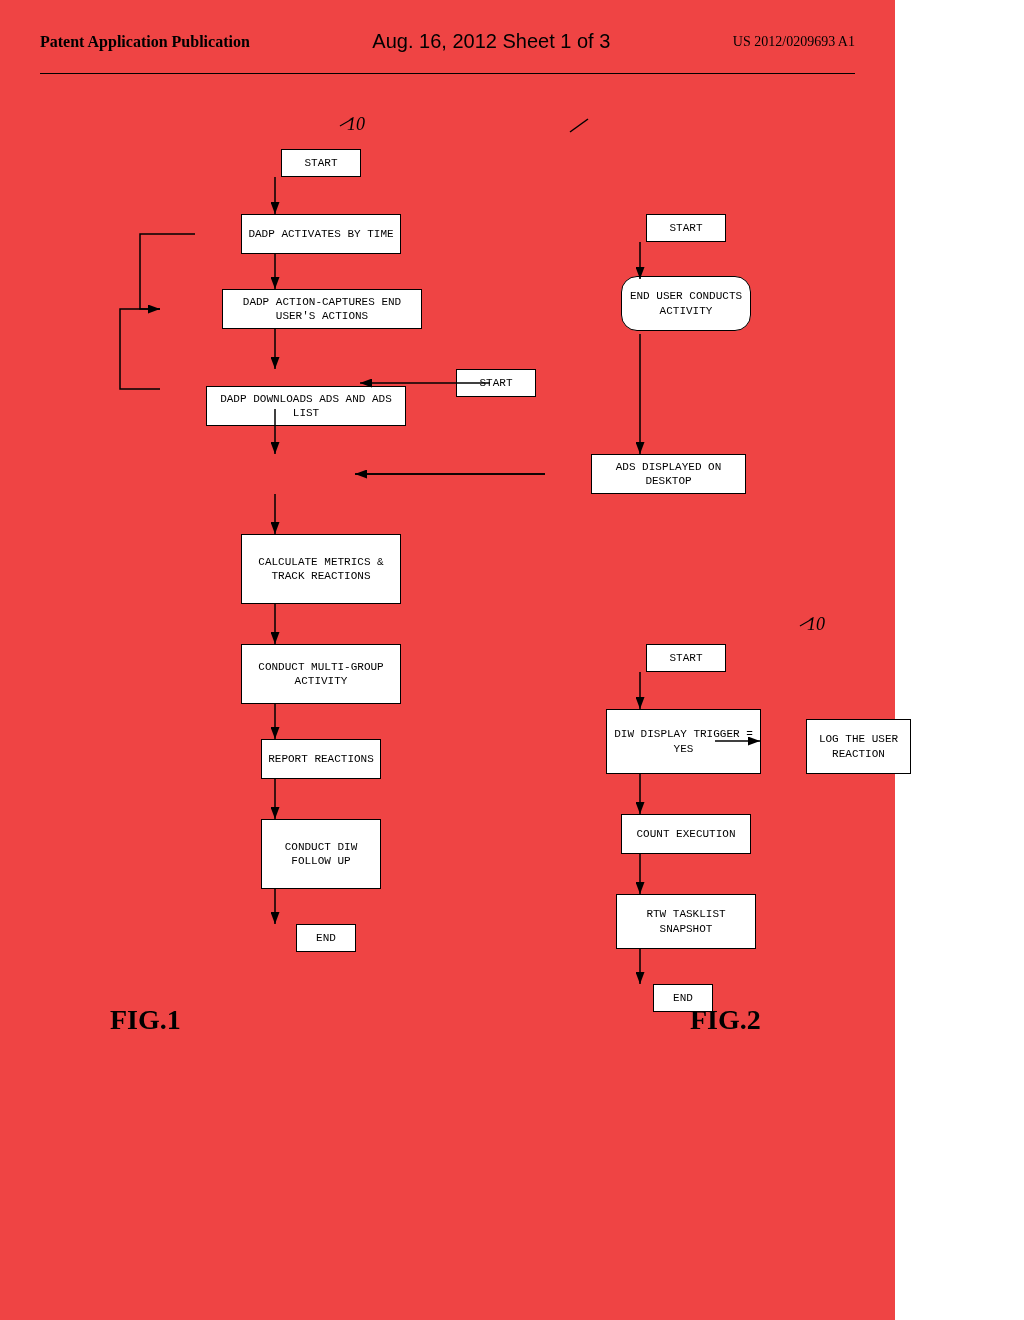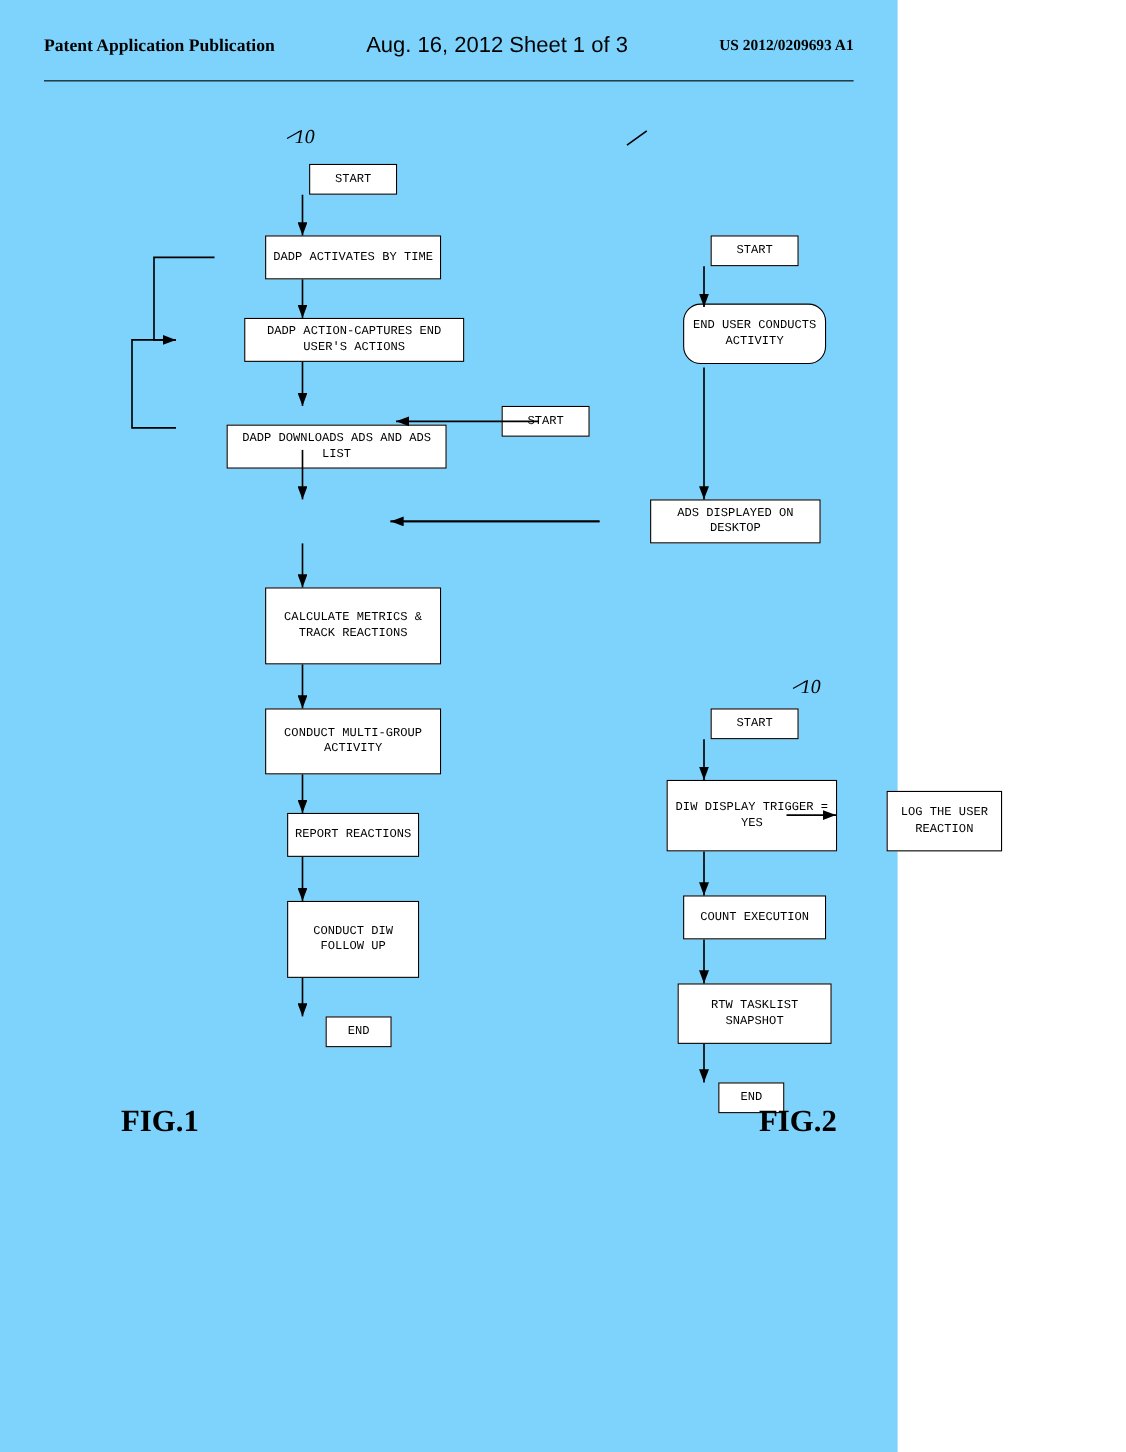--- a/index.html
+++ b/index.html
@@ -6,23 +6,23 @@
     body {
       background: #fff;
       font-family: 'Courier New', Courier, monospace;
       width: 1024px;
       min-height: 1320px;
       position: relative;
       overflow-x: hidden;
     }
 
     .page {
-      width: 816px;
+      width: 895px;
       min-height: 1320px;
-      background: #7dd3fc;
+      background: #ef4444;
       position: relative;
       padding: 20px 40px;
     }
 
     .header {
       display: flex;
       justify-content: space-between;
       align-items: center;
       padding: 10px 0 20px 0;
       border-bottom: 1px solid #000;
@@ -36,21 +36,21 @@
     }
 
     .header-center {
       font-size: 20px;
       font-family: Liberation Sans, sans-serif;
     }
 
     .header-right {
       font-size: 14px;
       font-family: serif;
-      font-weight: bold;
+      font-weight: normal;
     }
 
     .diagram-area {
       position: relative;
       width: 100%;
       height: 1100px;
     }
 
     .flowchart-box {
       position: absolute;

